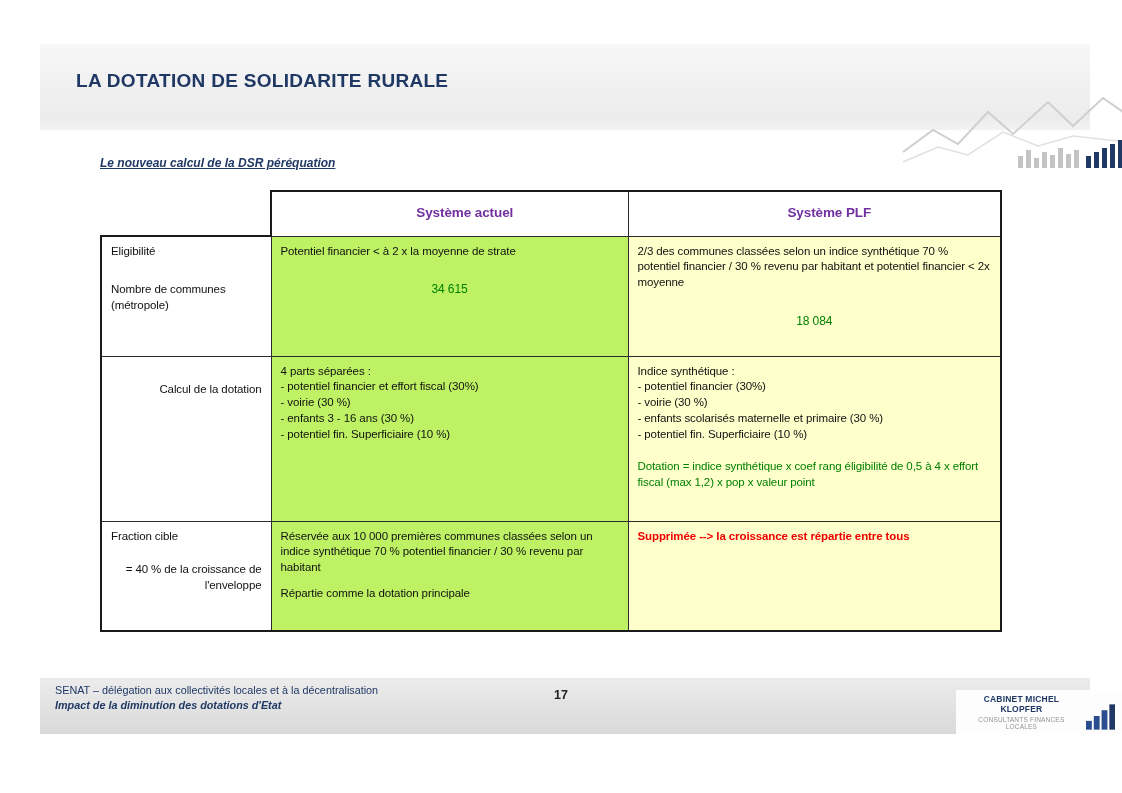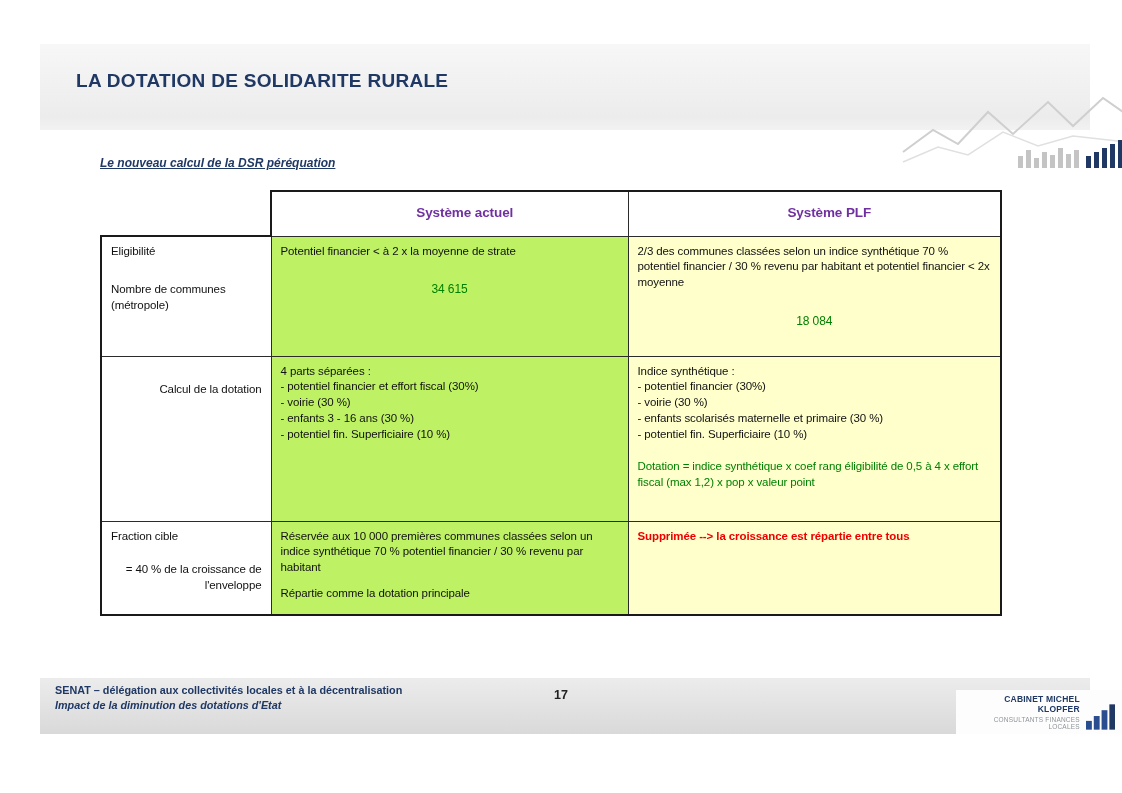--- a/index.html
+++ b/index.html
@@ -51,21 +51,21 @@
     font-size:13.5px; font-weight:bold; color:#7030a0;
     background:#ffffff;
   }
   .corner { border:none !important; background:#ffffff; }
   .col-actuel { background:#bef264; }
   .col-plf    { background:#ffffcc; }
   .lbl        { background:#ffffff; }
   tr.r-hdr th { height:45px;padding-left:39px; }
   tr.r1 td { height:120px; }
   tr.r2 td { height:165px; }
-  tr.r3 td { height:94px; }
+  tr.r3 td { height:110px; }
   .b-top    { border-top:2px solid #1a1a1a !important; }
   .b-left   { border-left:2px solid #1a1a1a !important; }
   .b-right  { border-right:2px solid #1a1a1a !important; }
   .b-bottom { border-bottom:2px solid #1a1a1a !important; }
 
   .val { text-align:center; color:#008000; font-size:12px; }
   .gap-lg { margin-top:22px; }
   .gap-md { margin-top:18px;text-align:right; }
   .gap-sm { margin-top:22px; }
   .gap-xs { margin-top:10px; }
@@ -75,32 +75,32 @@
 
   
   .footer-band {
     position:absolute; left:40px; top:678px; width:1050px; height:56px;
     background:linear-gradient(180deg,#ececec 0%,#d9d9d9 100%);
   }
   .footer-left {
     position:absolute; left:55px; top:683px;
     font-size:10.8px; color:#1f3864; line-height:1.4;
   }
-  .footer-org { font-weight:bold;text-align:right; }
+  .footer-org { font-weight:normal;text-align:right; }
   .footer-doc { font-weight:bold; font-style:italic; }
   .page-number {
     position:absolute; left:50%; transform:translateX(-50%); top:688px;
     font-size:12.5px; font-weight:bold; color:#222;
   }
   .logo {
     position:absolute; left:956px; top:690px;
     display:flex; align-items:flex-end; gap:6px;
     background:#fdfdfd; padding:4px 7px;
   }
-  .logo-text { text-align:right; }
+  .logo-text { text-align:center; }
   .logo-name { font-size:8.5px; font-weight:bold; color:#1f3864; letter-spacing:.2px; }
   .logo-sub  { font-size:6.5px; color:#8f9499; letter-spacing:.2px; margin-top:2px; }
 </style>
 </head>
 <body>
 
 <div class="slide">
 
   <div class="top-band">
     <svg class="deco-chart" width="230" height="80" viewBox="0 0 230 80">

